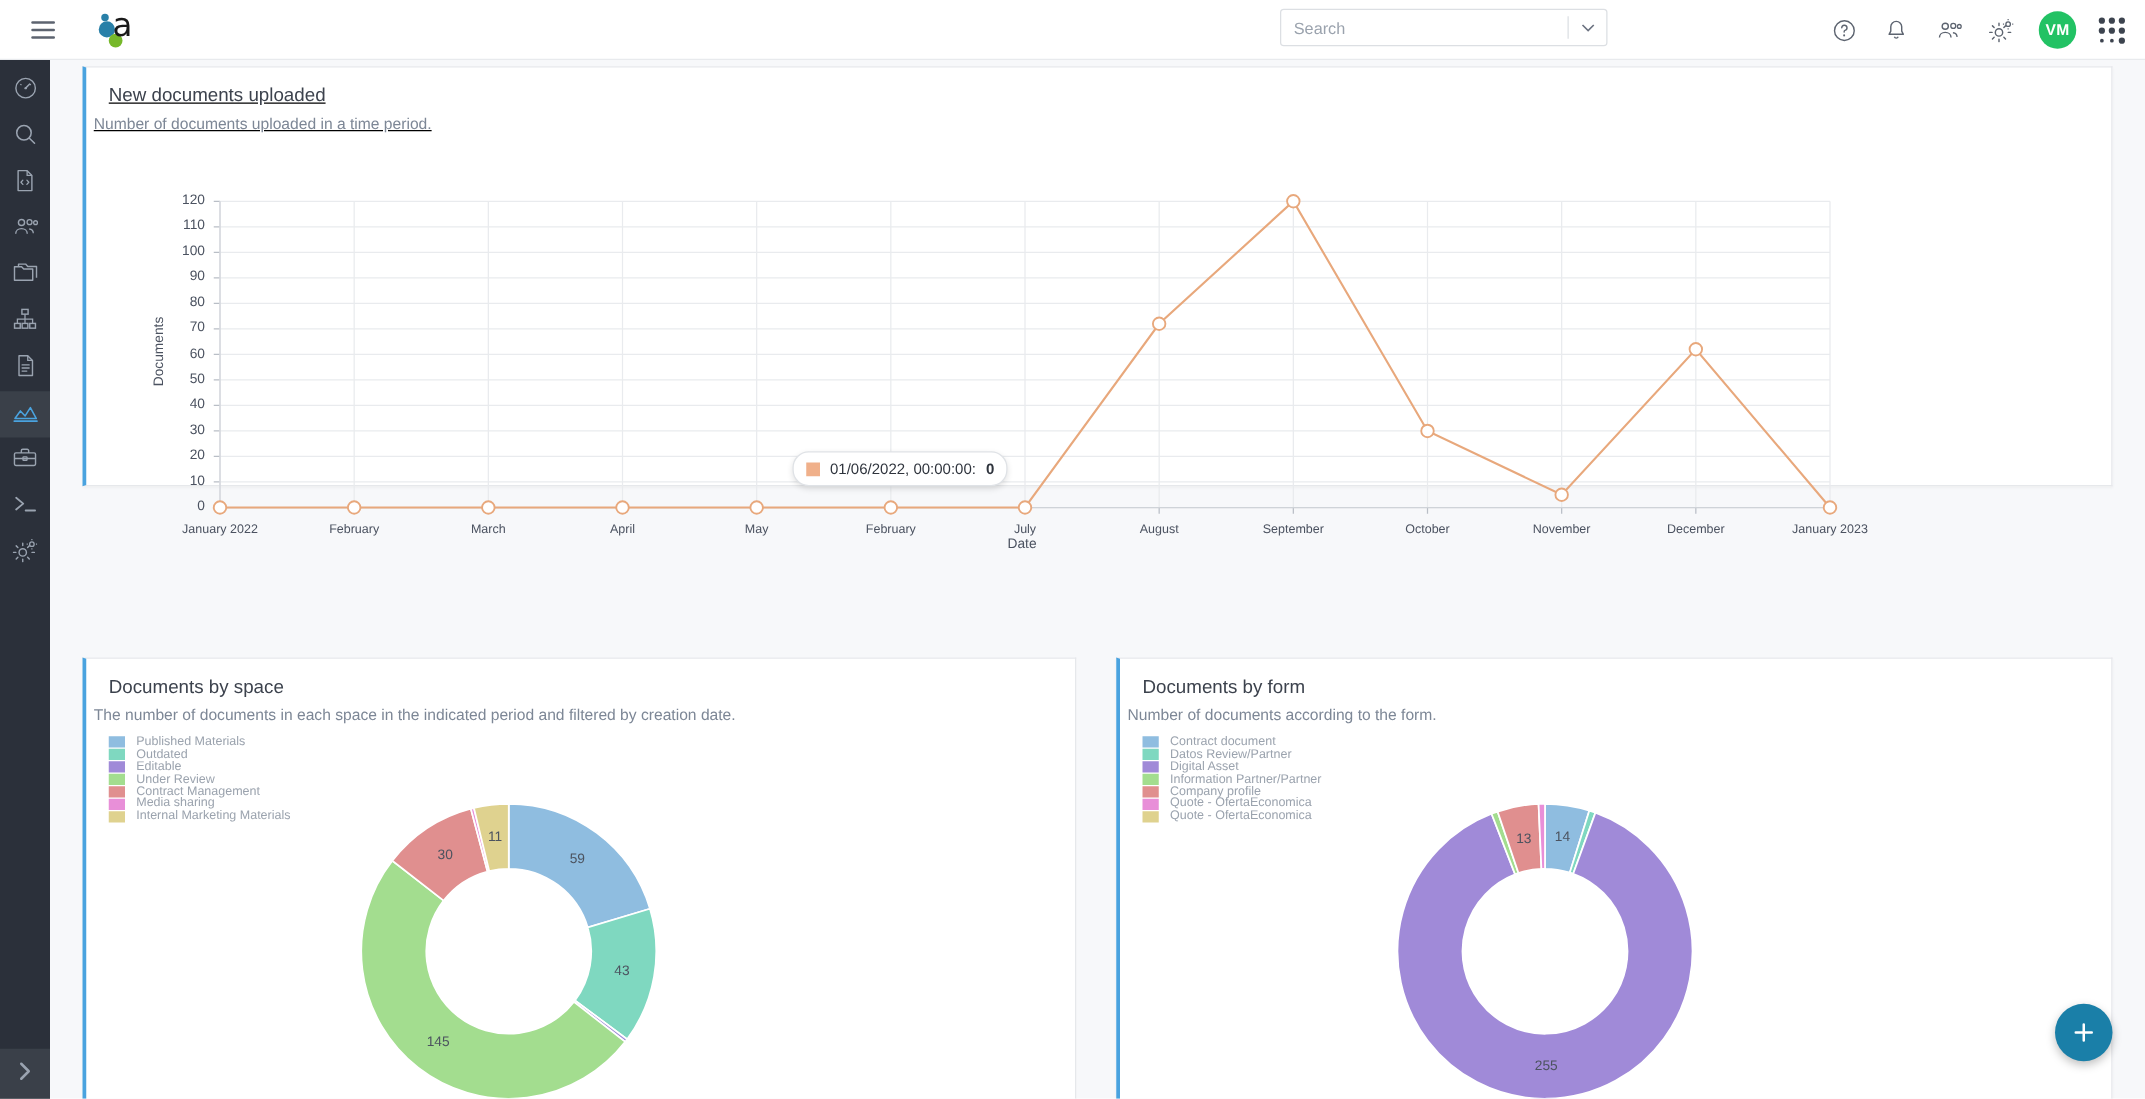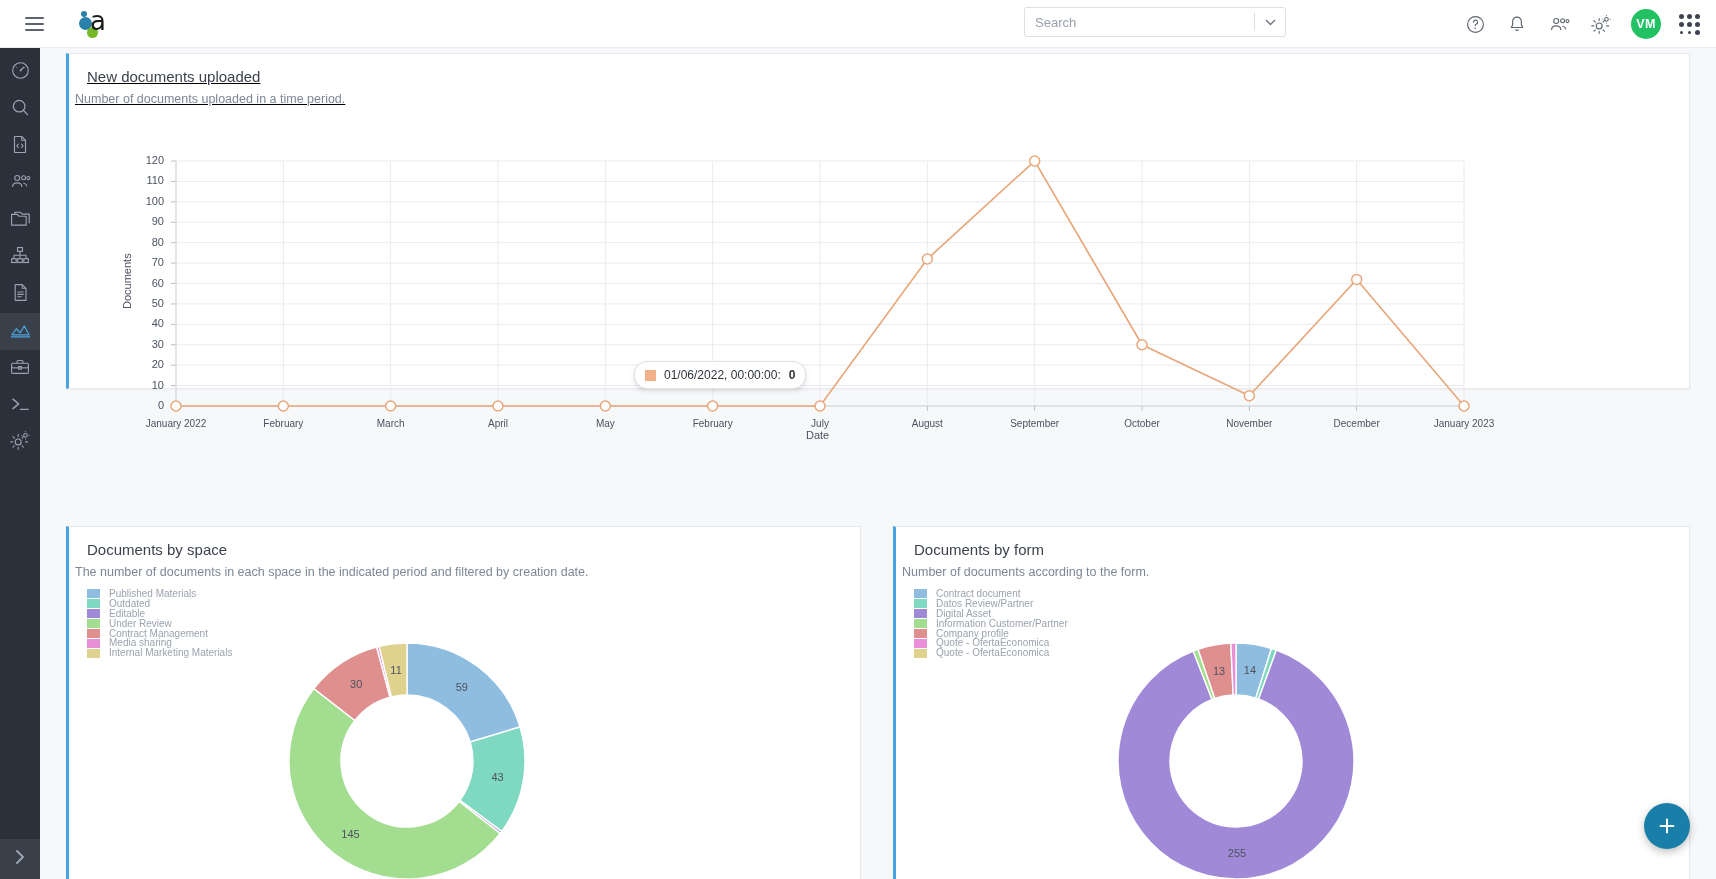--- a/index.html
+++ b/index.html
@@ -481,21 +481,21 @@
           <div class="legend-row">
             <span class="legend-sw" style="background: rgb(127, 216, 192);"></span>
             <span class="legend-tx">Datos Review/Partner</span>
           </div>
           <div class="legend-row">
             <span class="legend-sw" style="background: rgb(160, 138, 216);"></span>
             <span class="legend-tx">Digital Asset</span>
           </div>
           <div class="legend-row">
             <span class="legend-sw" style="background: rgb(163, 221, 143);"></span>
-            <span class="legend-tx">Information Customer/Partner</span>
+            <span class="legend-tx">Information Partner/Partner</span>
           </div>
           <div class="legend-row">
             <span class="legend-sw" style="background: rgb(224, 143, 143);"></span>
             <span class="legend-tx">Company profile</span>
           </div>
           <div class="legend-row">
             <span class="legend-sw" style="background: rgb(232, 143, 216);"></span>
             <span class="legend-tx">Quote - OfertaEconomica</span>
           </div>
           <div class="legend-row">

